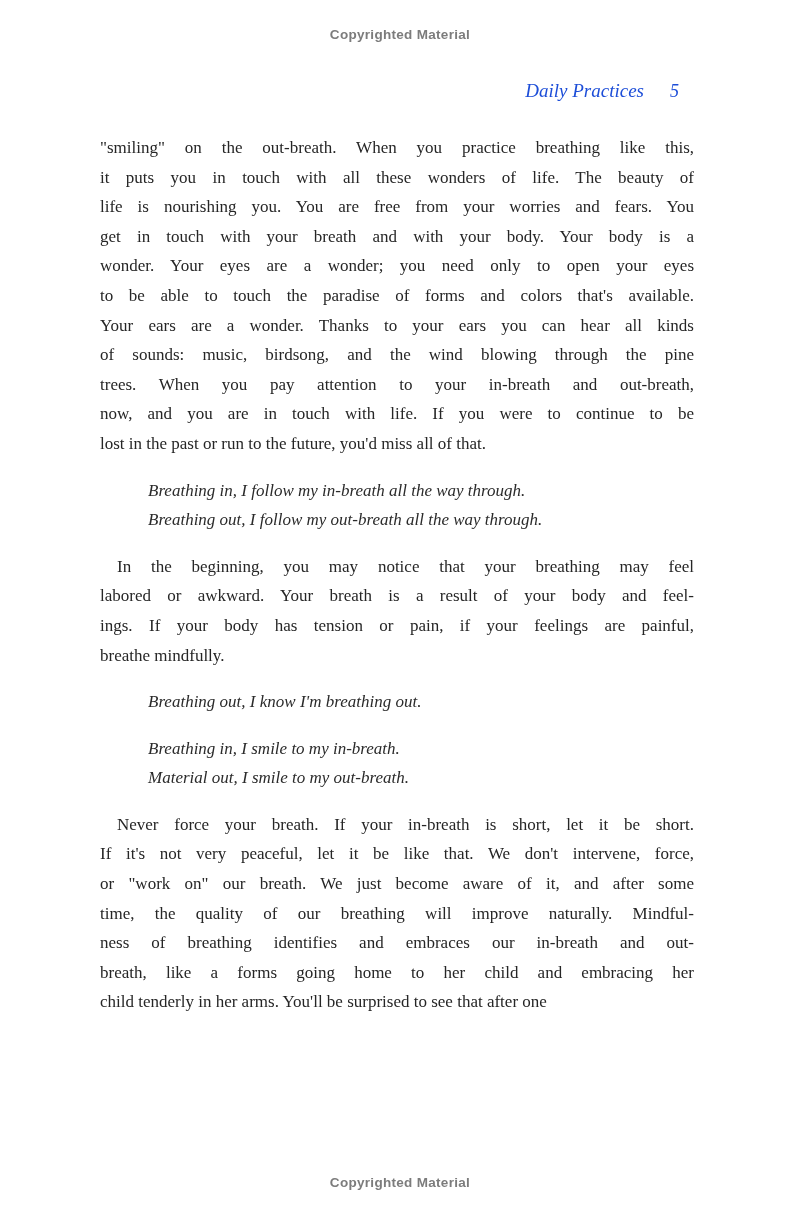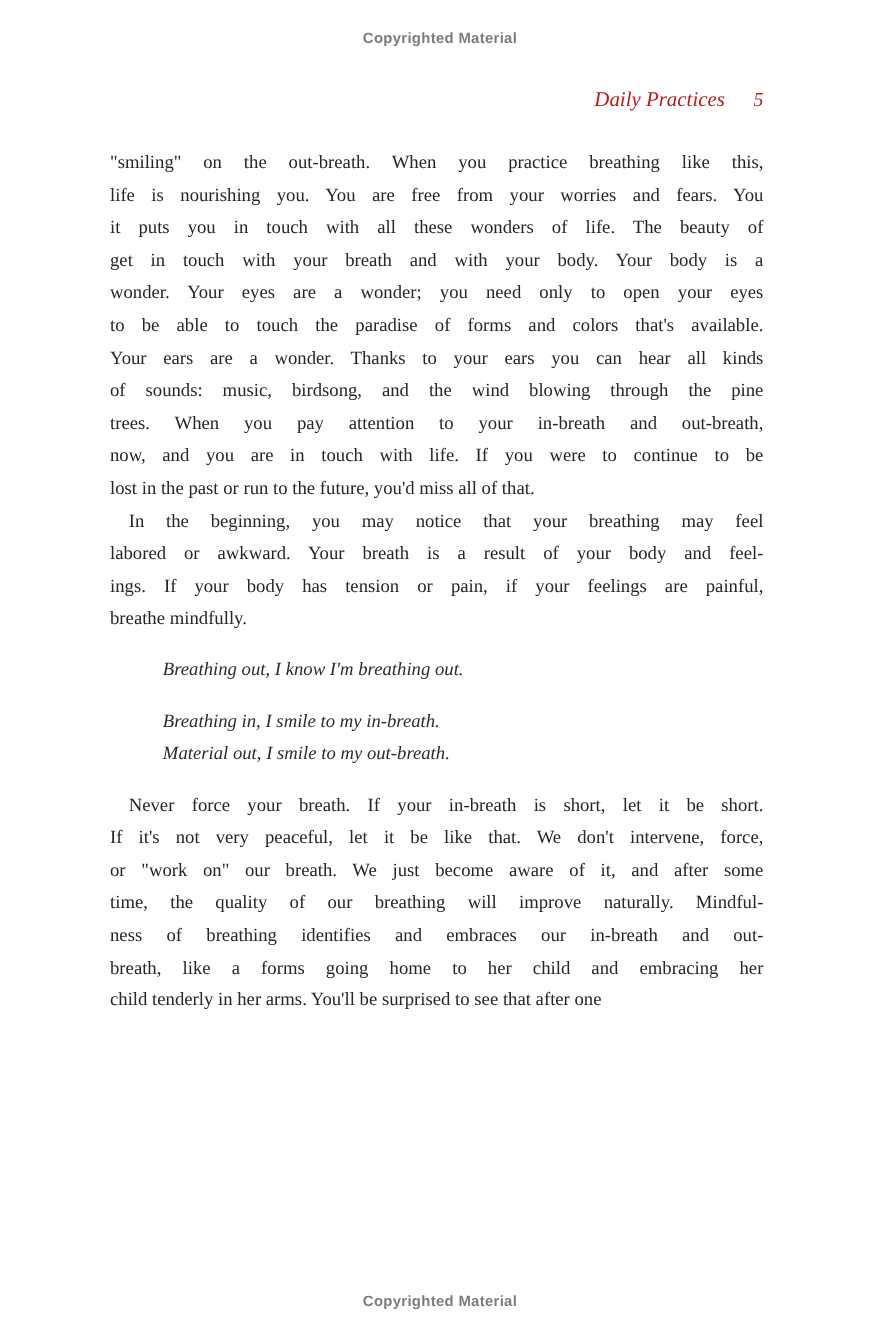--- a/index.html
+++ b/index.html
@@ -20,26 +20,26 @@
     font-weight: bold;
     font-size: 13.5px;
     letter-spacing: 0.3px;
     color: #7c7c7c;
   }
   .copyright.top { top: 27px; }
   .copyright.bottom { top: 1175px; }
   .running-head {
     position: absolute;
     top: 80px;
-    left: 100px;
+    left: 85px;
     width: 594px;
     text-align: right;
     font-style: italic;
     font-size: 19px;
-    color: #b91c1c;
+    color: #1d4ed8;
   }
   .running-head .pageno {
     display: inline-block;
     margin-left: 26px;
     font-size: 18px;
   }
   .page-body {
     position: absolute;
     top: 133px;
     left: 100px;
@@ -64,30 +64,34 @@
 
 <div class="copyright top">Copyrighted Material</div>
 
 <div class="running-head">
   <span>Daily Practices</span><span class="pageno">5</span>
 </div>
 
 <div class="page-body">
     <div class="para">
       <div class="line jline">"smiling" on the out-breath. When you practice breathing like this,</div>
+      <div class="line jline">it puts you in touch with all these wonders of life. The beauty of</div>
       <div class="line jline">life is nourishing you. You are free from your worries and fears. You</div>
-      <div class="line jline">it puts you in touch with all these wonders of life. The beauty of</div>
       <div class="line jline">get in touch with your breath and with your body. Your body is a</div>
       <div class="line jline">wonder. Your eyes are a wonder; you need only to open your eyes</div>
       <div class="line jline">to be able to touch the paradise of forms and colors that's available.</div>
       <div class="line jline">Your ears are a wonder. Thanks to your ears you can hear all kinds</div>
       <div class="line jline">of sounds: music, birdsong, and the wind blowing through the pine</div>
       <div class="line jline">trees. When you pay attention to your in-breath and out-breath,</div>
       <div class="line jline">now, and you are in touch with life. If you were to continue to be</div>
       <div class="line jlast">lost in the past or run to the future, you'd miss all of that.</div>
+    </div>
+    <div class="verse">
+      <div class="line">Breathing in, I follow my in-breath all the way through.</div>
+      <div class="line">Breathing out, I follow my out-breath all the way through.</div>
     </div>
     <div class="para">
       <div class="line jline indent">In the beginning, you may notice that your breathing may feel</div>
       <div class="line jline">labored or awkward. Your breath is a result of your body and feel-</div>
       <div class="line jline">ings. If your body has tension or pain, if your feelings are painful,</div>
       <div class="line jlast">breathe mindfully.</div>
     </div>
     <div class="verse">
       <div class="line">Breathing out, I know I'm breathing out.</div>
     </div>

